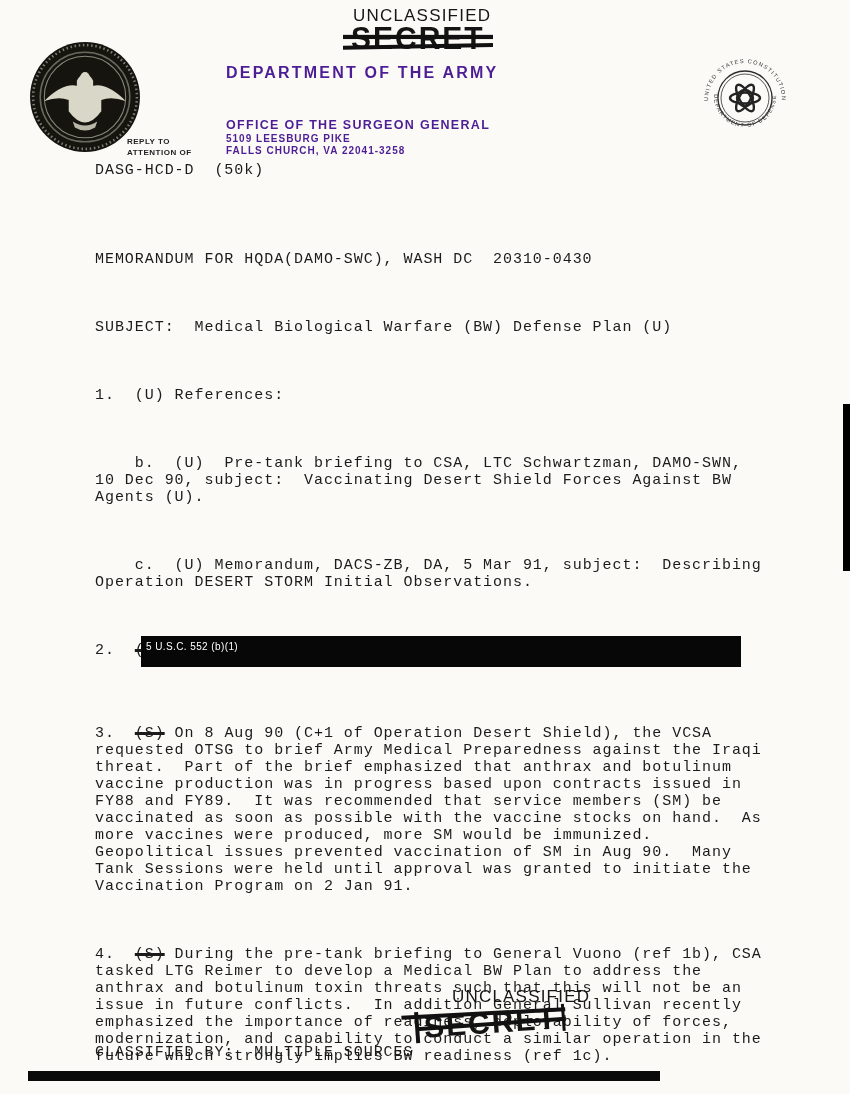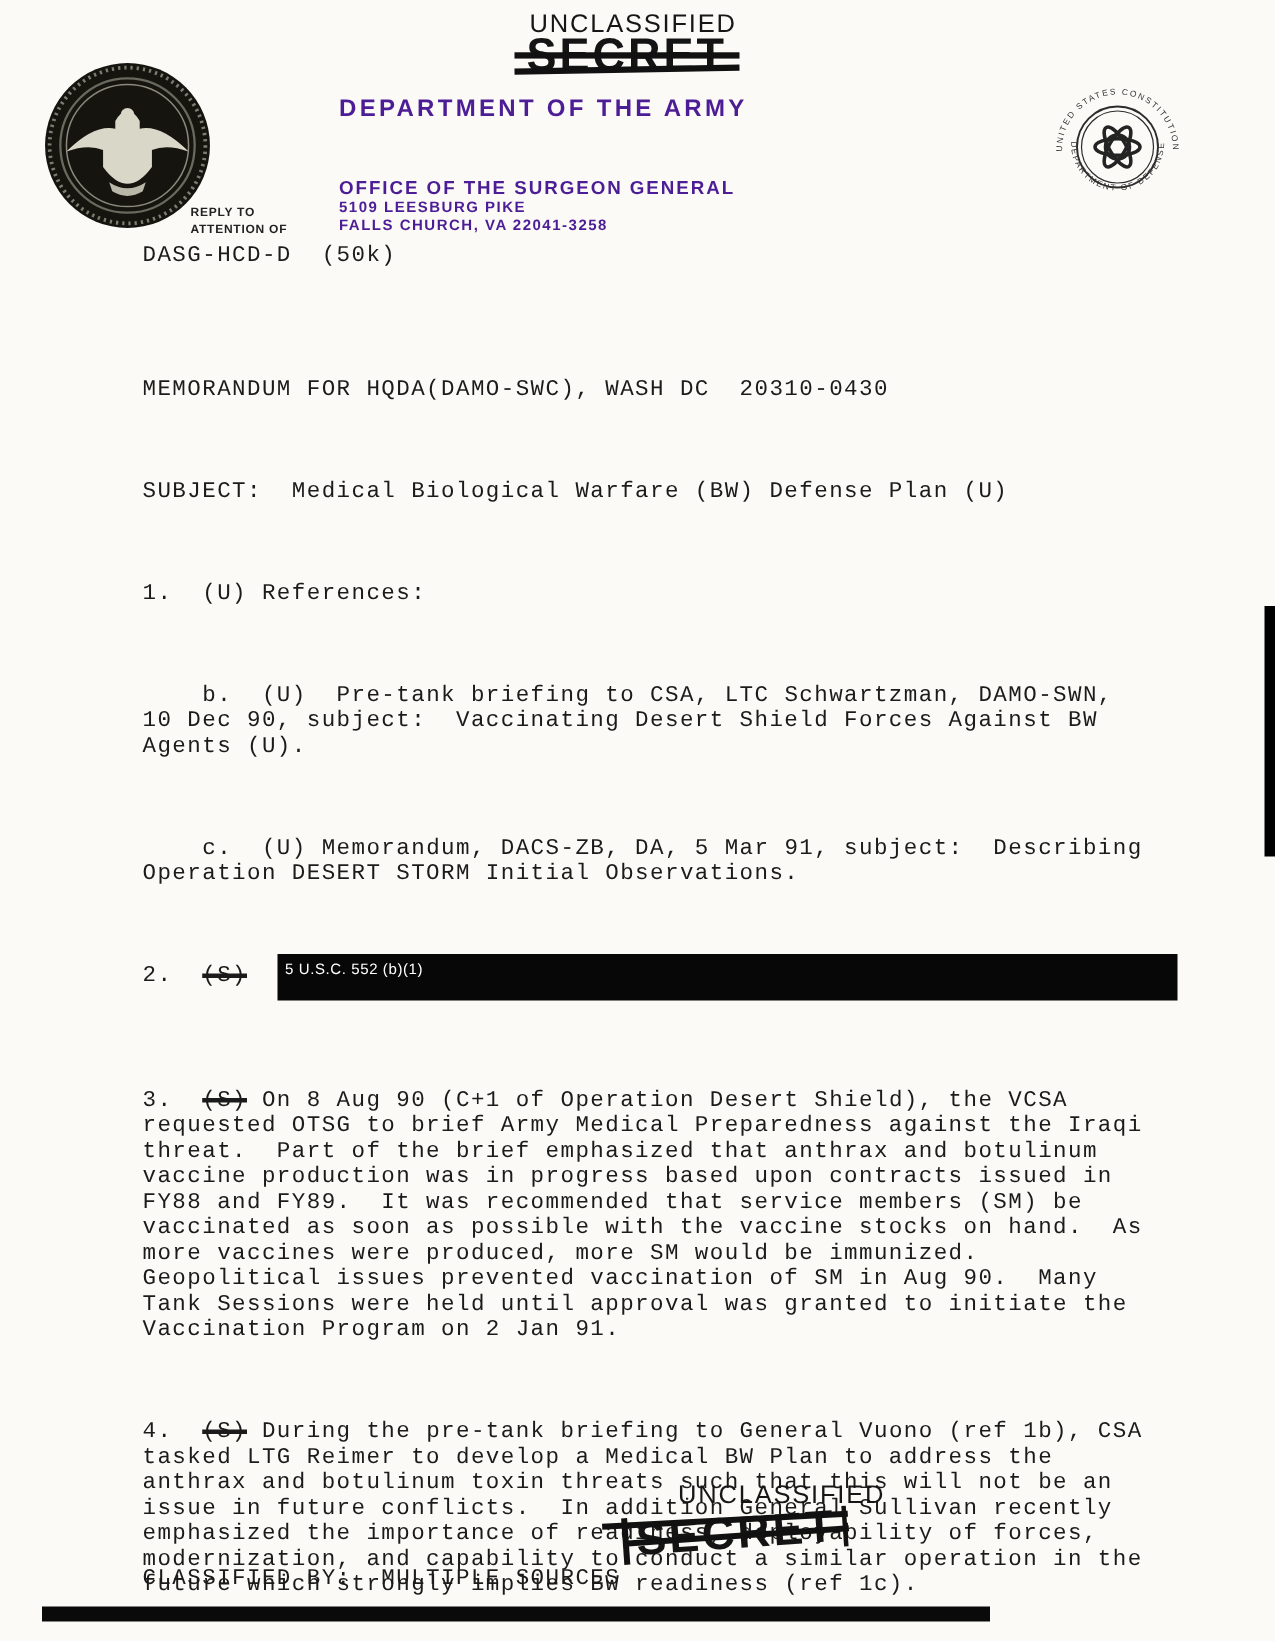--- a/index.html
+++ b/index.html
@@ -11,21 +11,21 @@
     color:#1b1b1b;
   }
   
   .mono { font-size:15px; line-height:17px; letter-spacing:.95px; white-space:pre-wrap; }
   .office-symbol { position:absolute; left:95px; top:162px;text-align:right; }
   .body-flow { position:absolute; left:95px; top:217px; width:695px; }
   .body-flow p { margin:0 0 17px 0; }
   .para { white-space:pre-wrap; }
   .struck { text-decoration:line-through; text-decoration-thickness:2.5px; }
   .para-redacted { position:relative; height:31px; margin-bottom:18px !important; }
-  .redaction-bar { position:absolute; left:46px; top:-6px; width:600px; height:31px; background:#070707;margin-left:44px; }
+  .redaction-bar { position:absolute; left:46px; top:-6px; width:600px; height:31px; background:#070707; }
   .redaction-label { position:absolute; left:5px; top:2px; color:#ffffff;
     font-family:"Liberation Sans",sans-serif; font-size:10px; letter-spacing:.4px; white-space:nowrap; }
   
   .unclass { position:absolute; font-family:"Liberation Sans",sans-serif;
     font-size:17px; letter-spacing:1.2px; color:#161616; }
   .unclass.top { left:353px; top:6px; }
   .unclass.bottom { left:452px; top:987px; }
   .secret-stamp { position:absolute; font-family:"Liberation Sans",sans-serif;
     font-weight:700; font-size:30px; letter-spacing:2px; color:#141414; line-height:34px; }
   .secret-stamp.top { left:351px; top:21px; transform:scaleY(1.05); }

